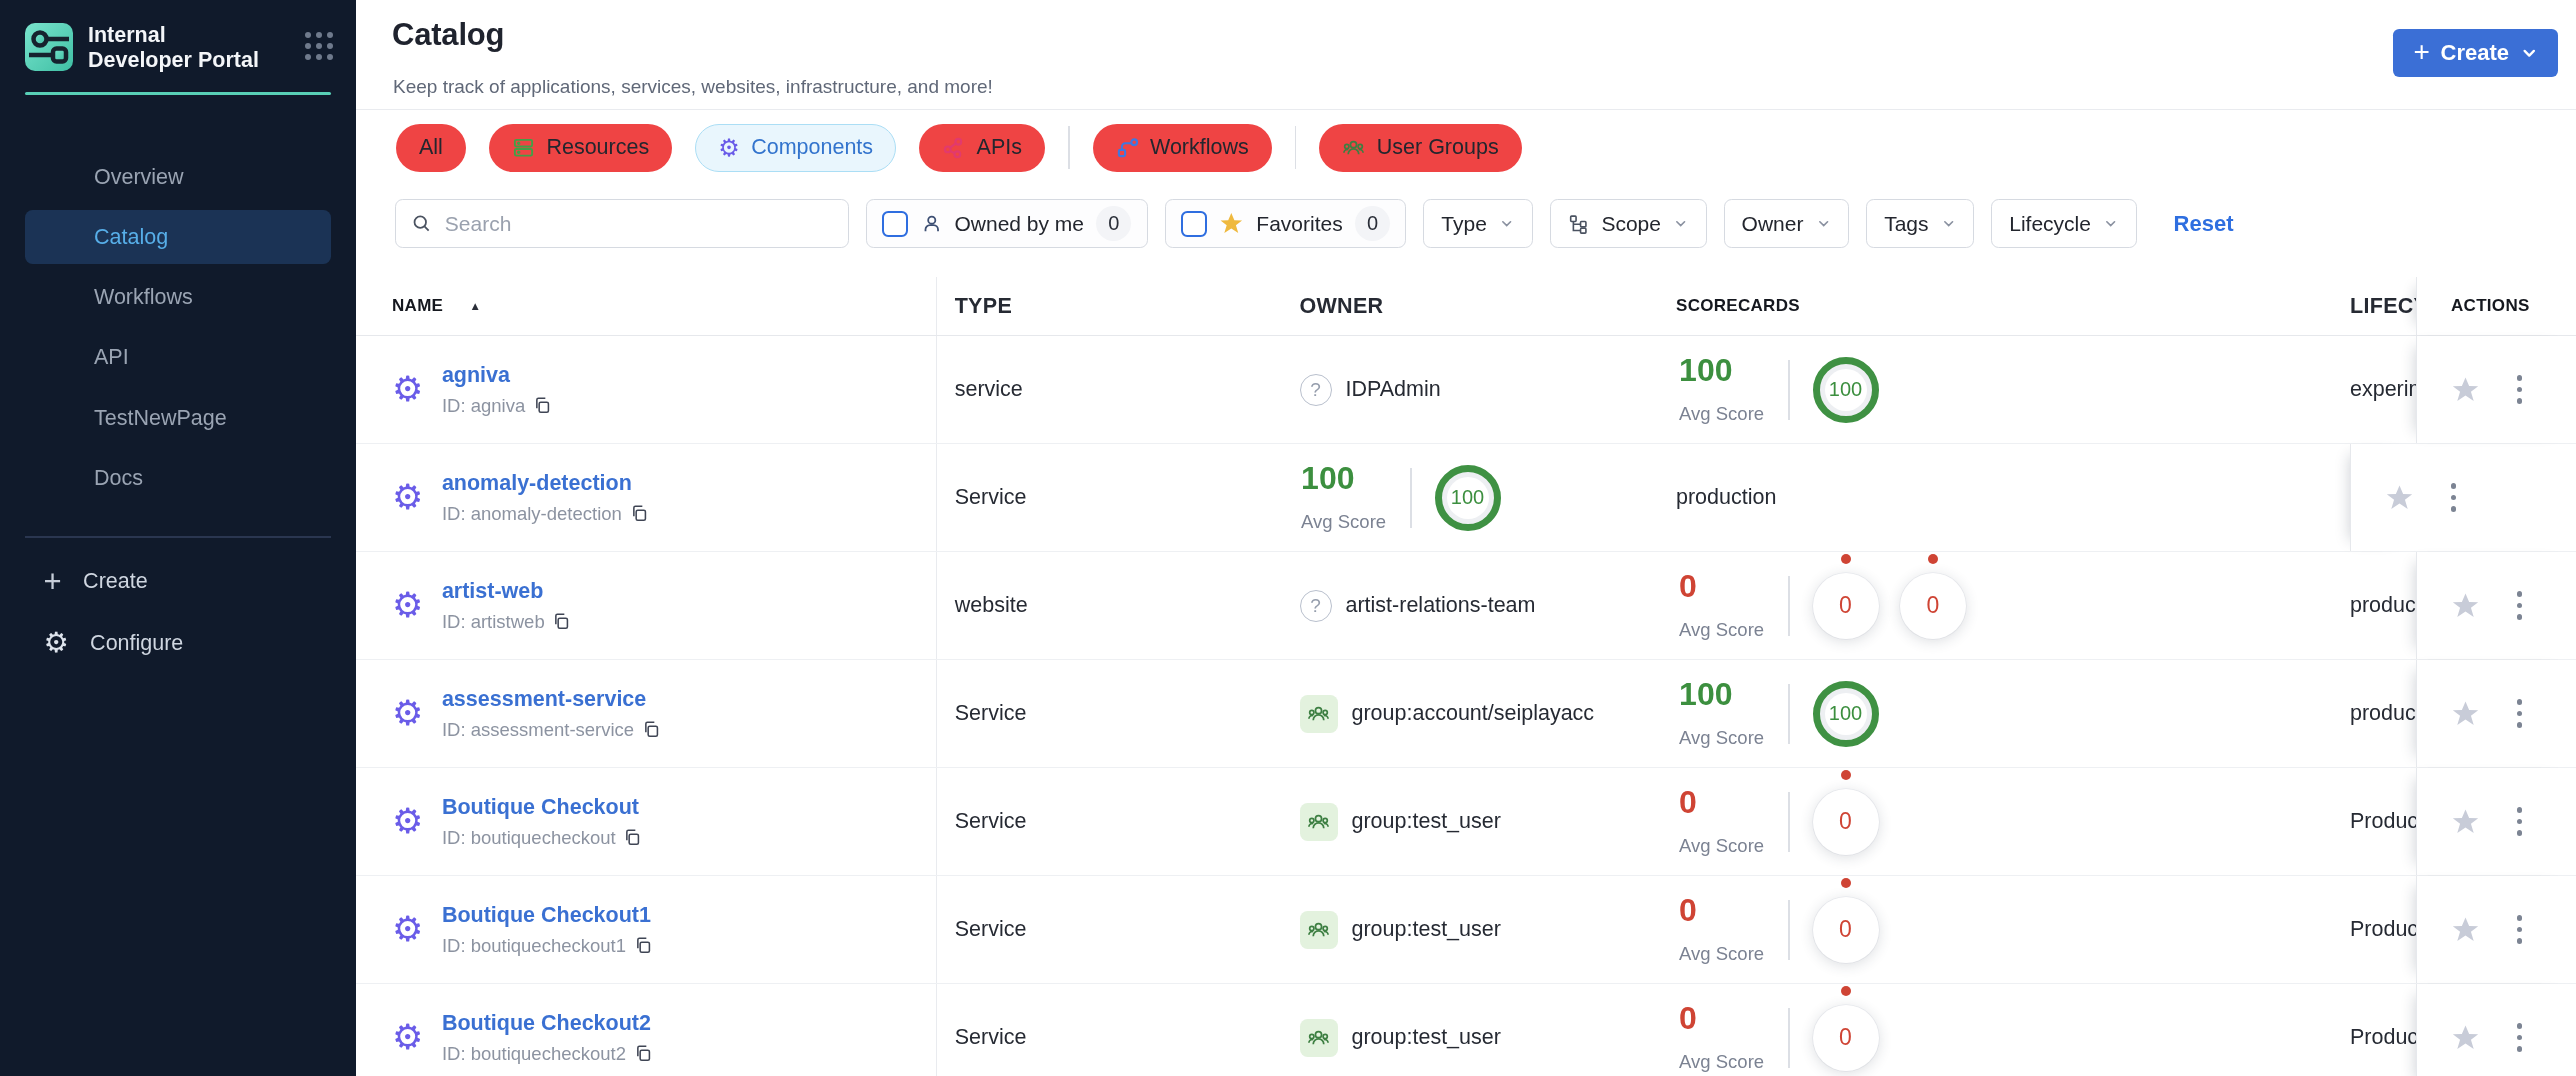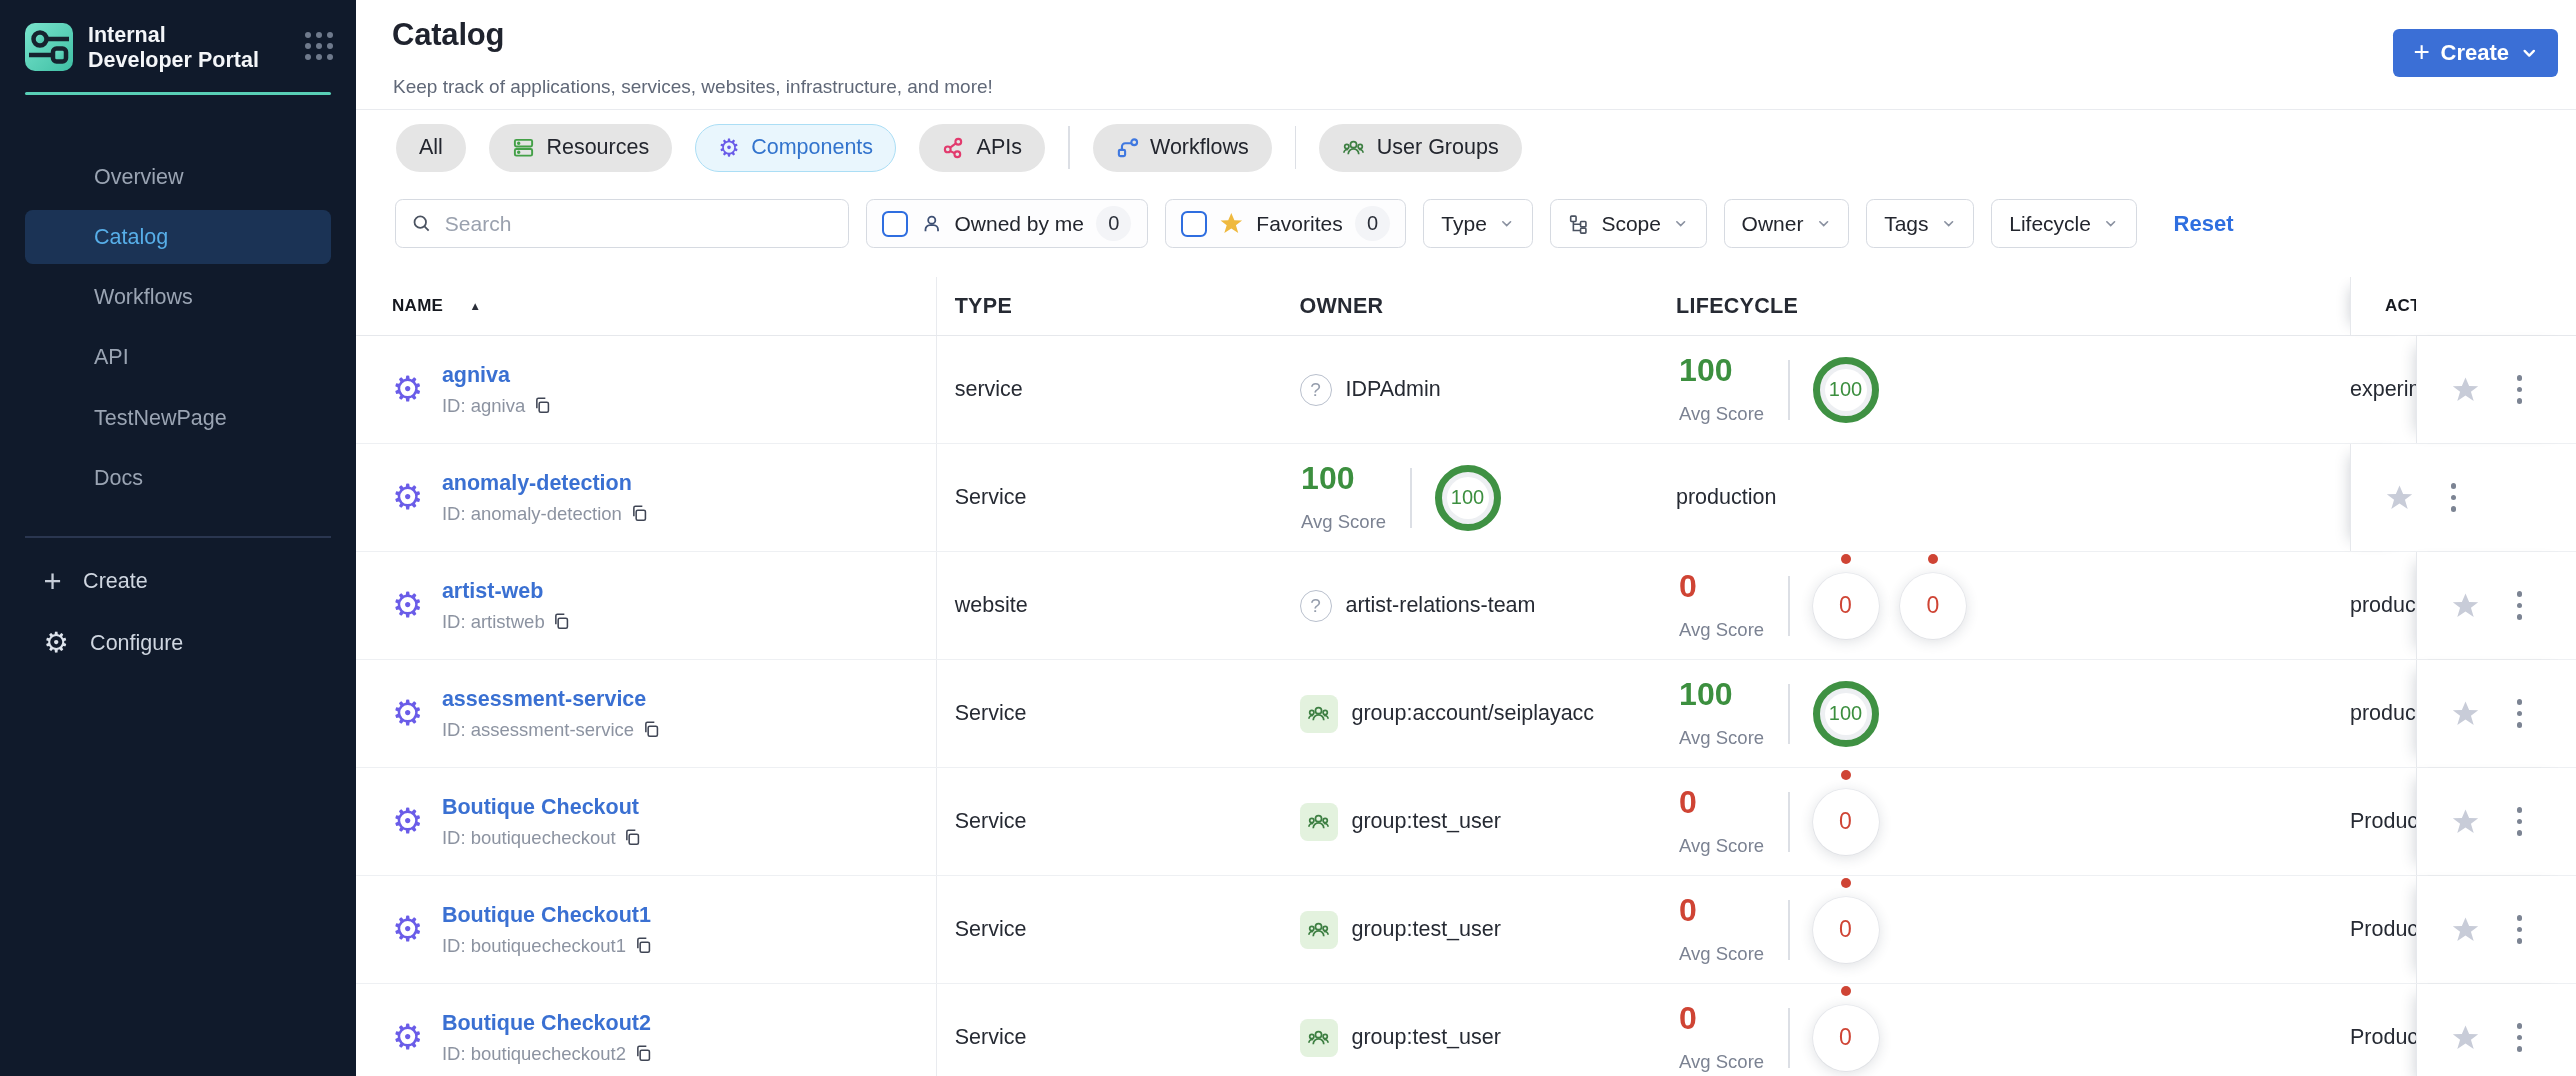--- a/index.html
+++ b/index.html
@@ -57,21 +57,21 @@
   .create-btn {
     position: absolute; right: 17.7px; top: 29px; height: 48px;
     background: #3b6fd6; border: none; border-radius: 6.2px; color: #fff;
     display: flex; align-items: center; gap: 10.8px; padding: 0 20px;
     font-family: inherit; font-size: 22px; font-weight: 600; cursor: pointer;
   }
   .create-btn .plus { font-size: 28px; font-weight: 400; line-height: 1; margin-top: -2.3px; }
 
   .tabs-row { height: 75px; flex: none; display: flex; align-items: center; padding-left: 40px; gap: 23px; }
   .pill {
-    height: 48px; border-radius: 24px; background: #e5e5e5;
+    height: 48px; border-radius: 24px; background: #ef4444;
     display: inline-flex; align-items: center; gap: 11.5px; padding: 0 22px;
     font-size: 21.5px; color: #23262e; border: 1.5px solid transparent; cursor: pointer; white-space: nowrap;
   }
   .pill.active { background: #e9f6fd; border-color: #abdef5; color: #3374cd; }
   .pill .gear-glyph.tab { font-size: 24px; color: #6a5ce8; }
   .tab-vdiv { width: 1.5px; height: 43px; background: #dcdfe5; flex: none; }
 
   .filters-row { flex: none; height: 49px; margin: 14px 0 0 39px; display: flex; align-items: center; gap: 17px; }
   .search-box {
     width: 454px; height: 49px; border: 1.5px solid #d6dae1; border-radius: 7.7px;
@@ -344,20 +344,21 @@
   </div>
 
   <div class="table">
     <div class="trow thead-row">
       <div class="cell hcell c-name">
         <span>NAME</span>
         <span class="sort-arrow">▲</span>
       </div>
       <div class="cell hcell c-type">TYPE</div>
       <div class="cell hcell c-owner">OWNER</div>
+      <div class="cell hcell">SCORECARDS</div>
       <div class="cell hcell c-life">LIFECYCLE</div>
       <div class="cell hcell c-actions">ACTIONS</div>
     </div>
     <div id="table-rows">
   <div class="trow">
     <div class="cell c-name">
       <span class="gear-glyph row">⚙</span>
       <div class="name-stack">
         <a class="name-link">agniva</a>
         <div class="id-line">

